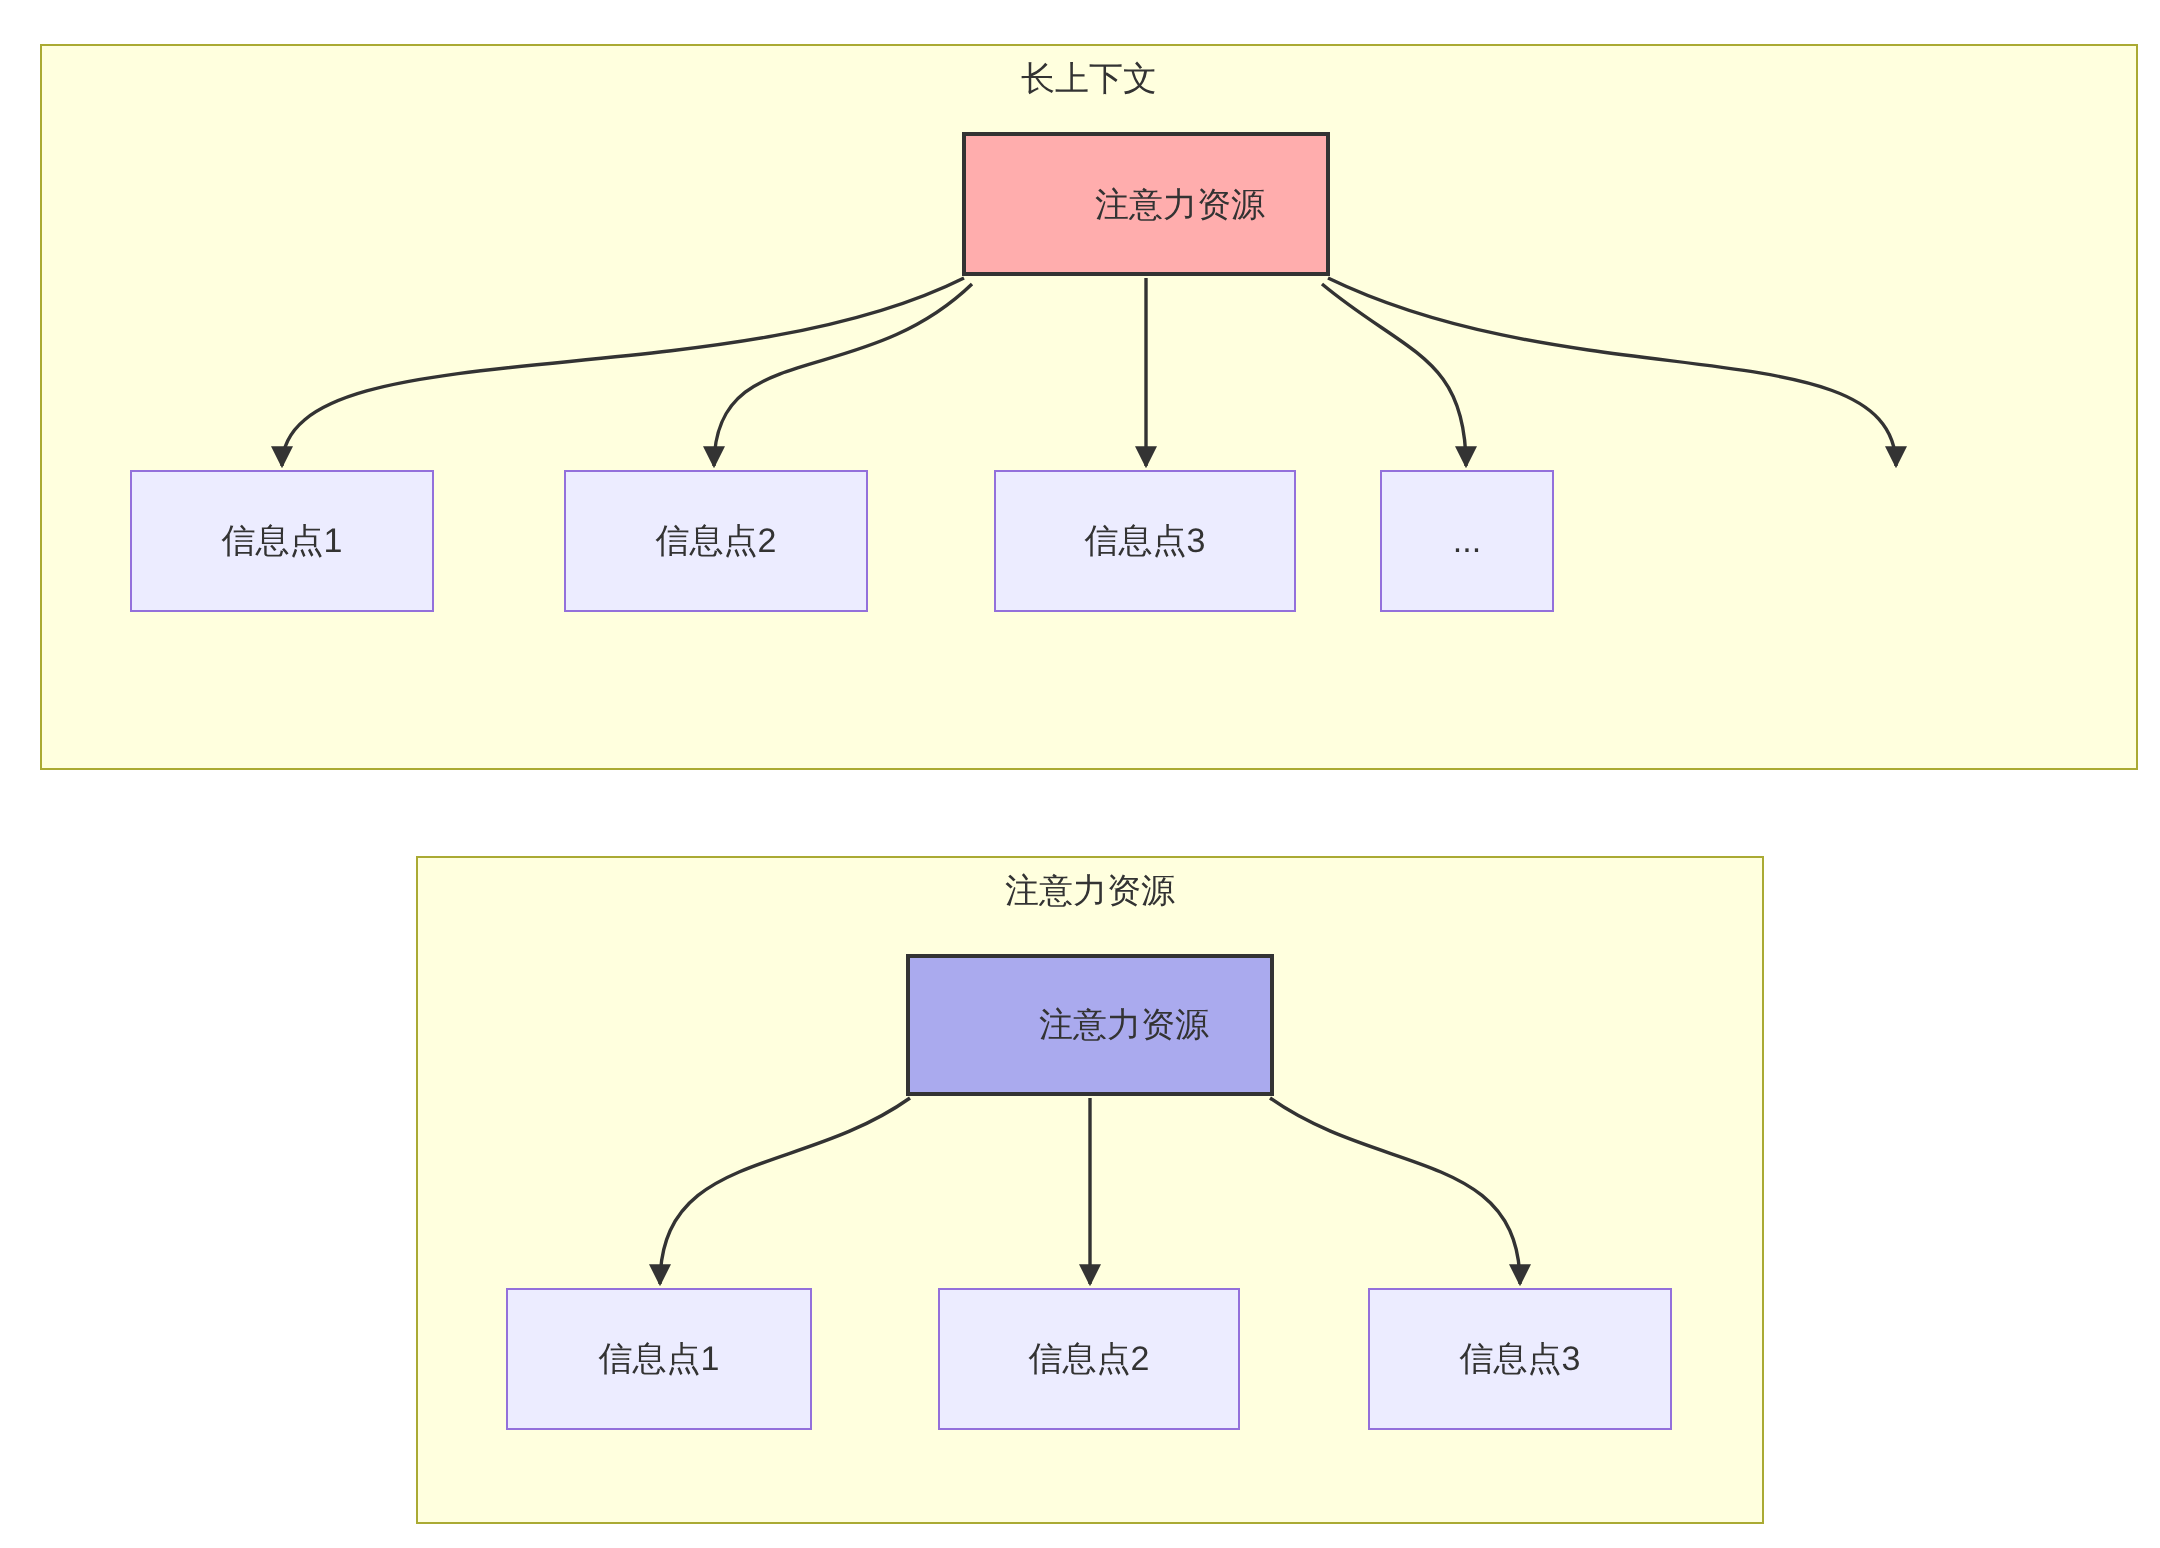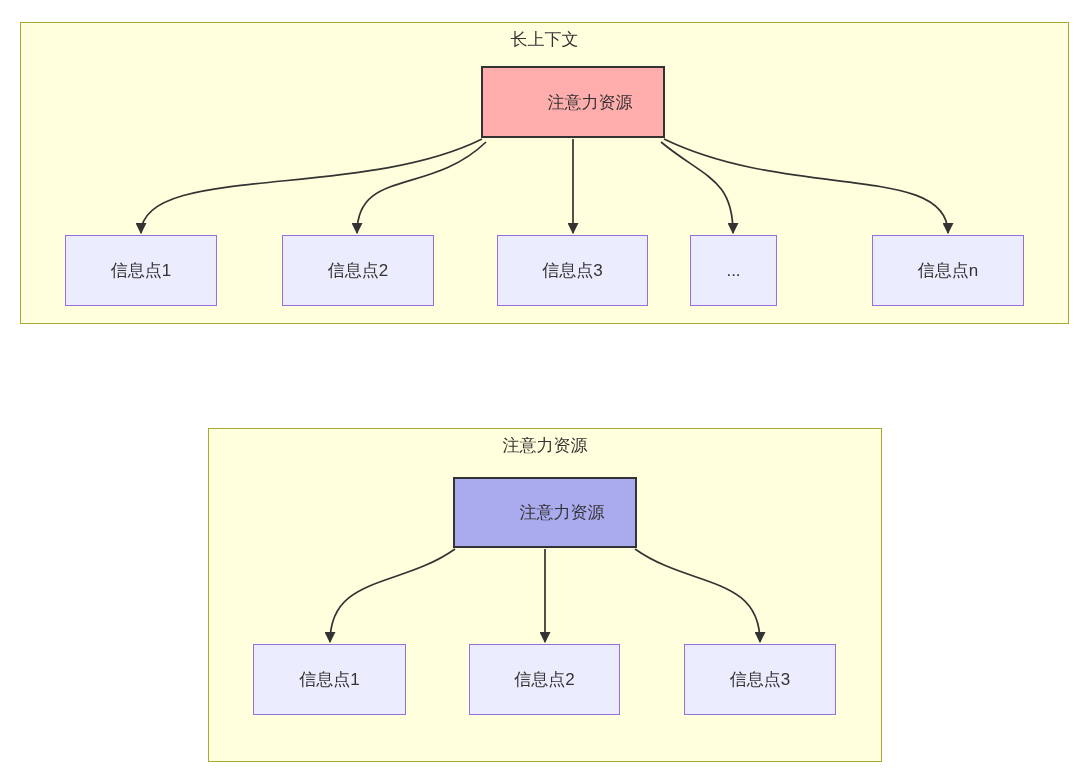--- a/index.html
+++ b/index.html
@@ -62,21 +62,21 @@
     fill: none;
     stroke: #333333;
     stroke-width: 1.7;
   }
 </style>
 </head>
 <body>
 
 <div class="canvas">
 
-  <div class="panel" style="left:20px; top:22px; width:1049px; height:302px;">
+  <div class="panel" style="left:20px; top:22px; width:1049px; height:363px;">
     <div class="panel-title">长上下文</div>
   </div>
 
   <div class="panel" style="left:208px; top:428px; width:674px; height:334px;">
     <div class="panel-title">注意力资源</div>
   </div>
 
   <svg class="connector-layer" viewBox="0 0 1080 774" xmlns="http://www.w3.org/2000/svg">
     <defs>
       <marker id="arrowhead" viewBox="0 0 10 10" refX="9" refY="5" markerWidth="11" markerHeight="11" markerUnits="userSpaceOnUse" orient="auto-start-reverse">
@@ -94,21 +94,20 @@
     <path class="edge" d="M 545 549 L 545 642" marker-end="url(#arrowhead)"></path>
     <path class="edge" d="M 635 549 C 690 588, 760 575, 760 642" marker-end="url(#arrowhead)"></path>
   </svg>
 
   <div class="node root" style="left: 481px; top: 66px; width: 184px; height: 72px; background-color: rgb(255, 173, 173);">注意力资源</div>
 
   <div class="node leaf" style="left:65px; top:235px; width:152px; height:71px;">信息点1</div>
   <div class="node leaf" style="left:282px; top:235px; width:152px; height:71px;">信息点2</div>
   <div class="node leaf" style="left:497px; top:235px; width:151px; height:71px;">信息点3</div>
   <div class="node leaf" style="left:690px; top:235px; width:87px; height:71px;">...</div>
-  <div class="node leaf" style="left:872px; top:235px; width:152px; height:71px;">信息点n</div>
 
   <div class="node root" style="left: 453px; top: 477px; width: 184px; height: 71px; background-color: rgb(170, 170, 238);">注意力资源</div>
 
   <div class="node leaf" style="left:253px; top:644px; width:153px; height:71px;">信息点1</div>
   <div class="node leaf" style="left:469px; top:644px; width:151px; height:71px;">信息点2</div>
   <div class="node leaf" style="left:684px; top:644px; width:152px; height:71px;">信息点3</div>
 
 </div>
 
 </body></html>

